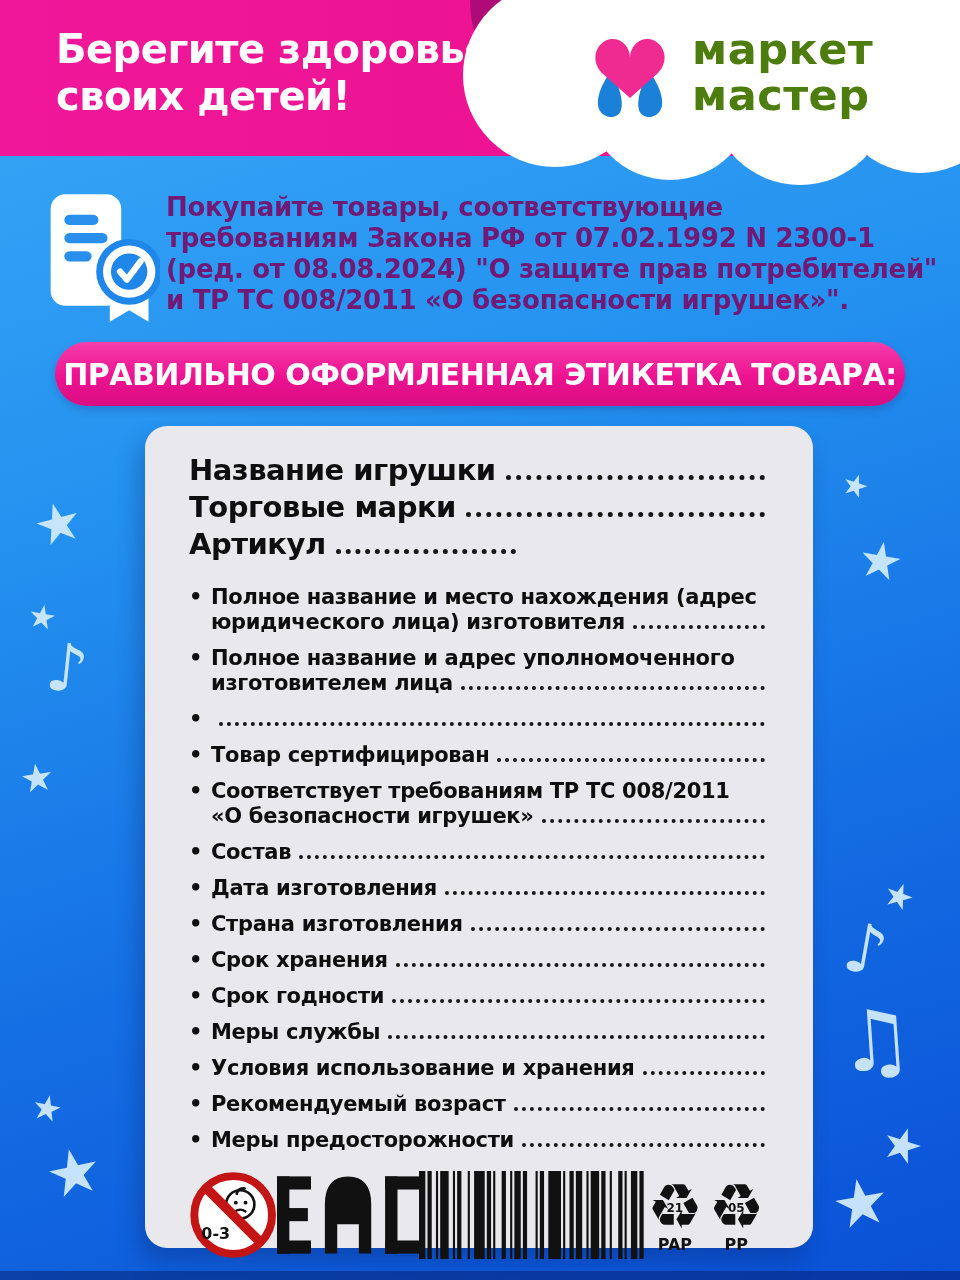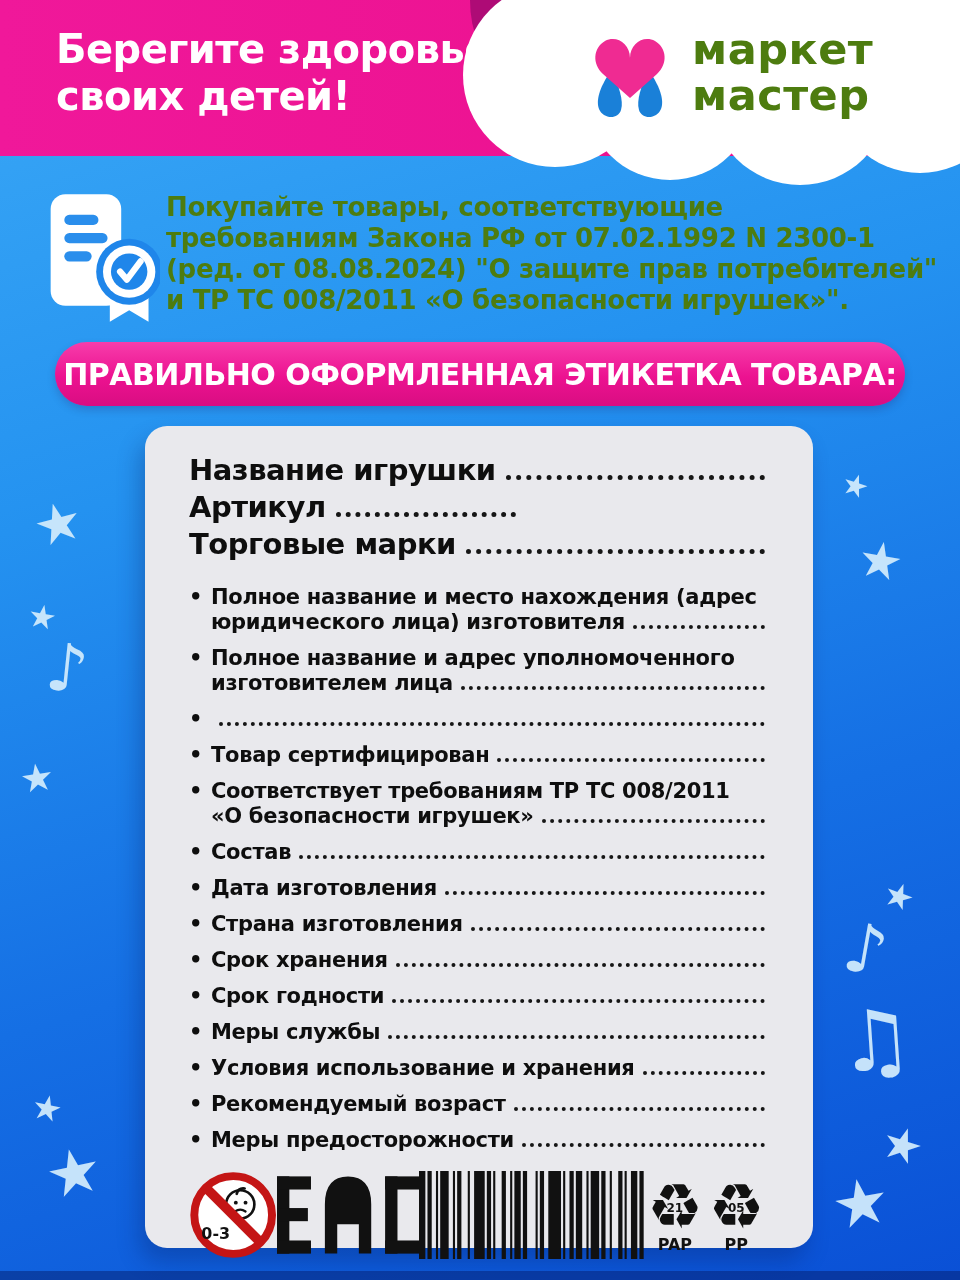--- a/index.html
+++ b/index.html
@@ -15,21 +15,21 @@
     border-radius:50%;background:#ae0b76;}
   .main-title{position:absolute;left:56px;top:26px;color:#fff;font-weight:800;
     font-size:40px;line-height:47px;letter-spacing:-.5px;}
   
   .cloud{position:absolute;right:-30px;top:0;width:540px;height:220px;}
   .logo{position:absolute;left:580px;top:22px;width:100px;height:100px;}
   .logo-text{position:absolute;left:692px;top:26px;color:#4d7c0f;font-weight:800;
     font-size:43px;line-height:46px;letter-spacing:.5px;}
   
   .doc-icon{position:absolute;left:46px;top:192px;width:114px;height:132px;}
-  .intro{position:absolute;left:166px;top:192px;color:#4d7c0f;font-weight:800;
+  .intro{position:absolute;left:166px;top:192px;color:#701a75;font-weight:800;
     font-size:26px;line-height:31px;letter-spacing:-.3px;}
   
   .pill{position:absolute;left:55px;top:342px;width:850px;height:64px;border-radius:32px;
     background:linear-gradient(180deg,#f73dab 0%,#ec1290 55%,#d90d82 100%);
     display:flex;align-items:center;justify-content:center;
     box-shadow:0 4px 8px rgba(40,0,60,.18);}
   .pill span{color:#fff;font-weight:800;font-size:30px;letter-spacing:-.5px;}
   
   .card{position:absolute;left:145px;top:426px;width:668px;height:822px;border-radius:22px;
     background:#e9e9ed;box-shadow:-6px 14px 22px rgba(8,30,100,.30);
@@ -108,26 +108,26 @@
 <div class="pill">
   <span>ПРАВИЛЬНО ОФОРМЛЕННАЯ ЭТИКЕТКА ТОВАРА:</span>
 </div>
 
 <div class="card">
   <div class="hrow">
     <span>Название игрушки</span>
       <span class="lead"></span>
   </div>
   <div class="hrow">
+    <span>Торговые марки</span>
+      <span class="lead"></span>
+  </div>
+  <div class="hrow">
     <span>Артикул</span>
       <span class="lead short"></span>
-  </div>
-  <div class="hrow">
-    <span>Торговые марки</span>
-      <span class="lead"></span>
   </div>
 
   <div class="list">
       <div class="li">
         <div class="row">
           <span class="bullet">•</span>
           <span>Полное название и место нахождения (адрес</span>
         </div>
         <div class="row cont">
           <span>юридического лица) изготовителя</span>

